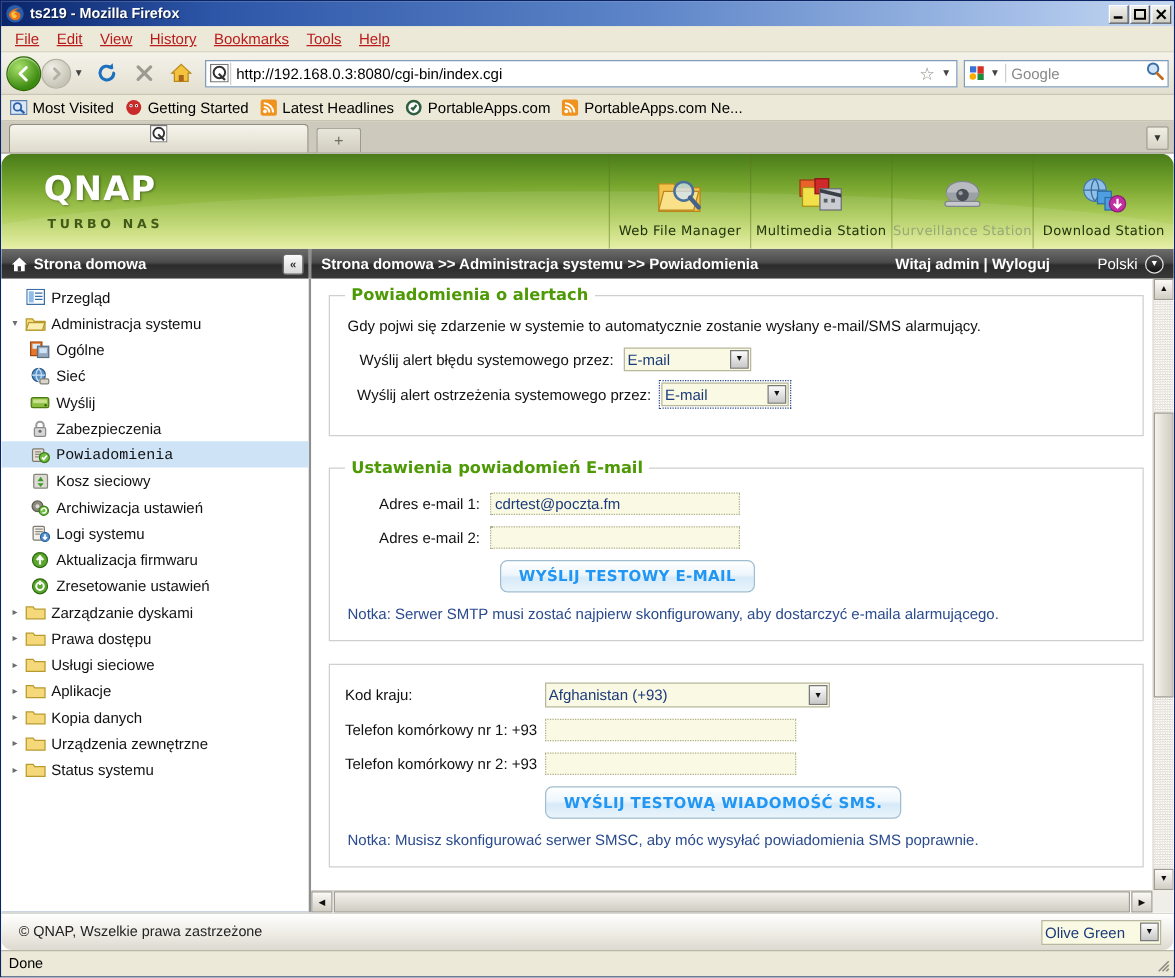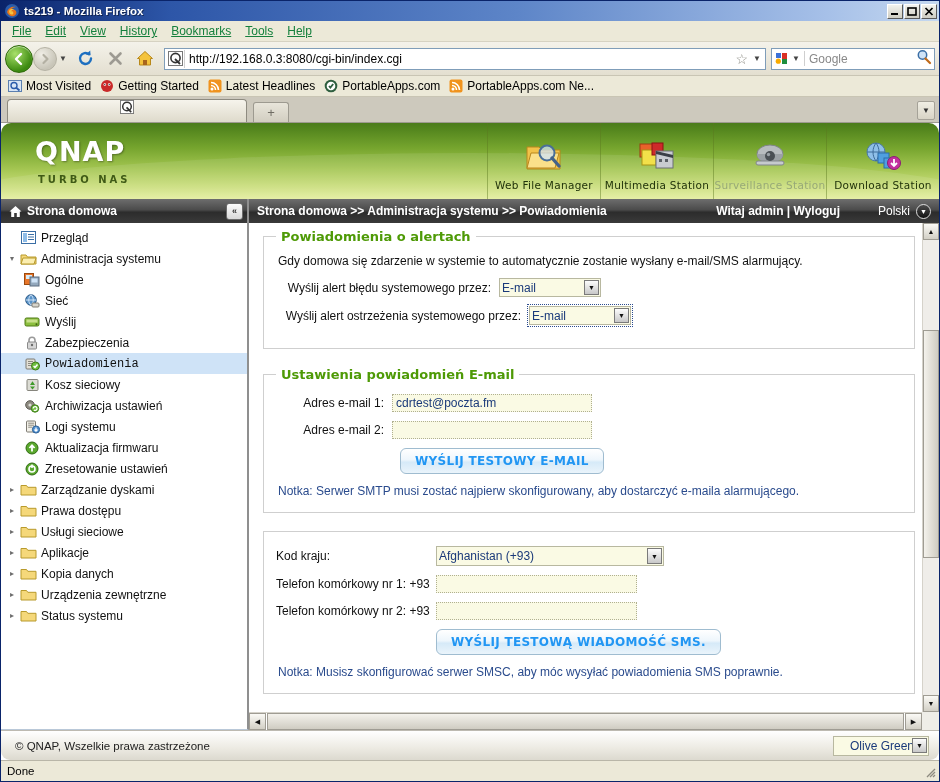--- a/index.html
+++ b/index.html
@@ -50,21 +50,21 @@
   }
 
   
   .menubar {
     height: 21px; background: #ece9d8;
     display: flex; align-items: center; padding-left: 4px;
     border-bottom: 1px solid #d6d2c2;
     flex: 0 0 auto;
   }
   .menubar .mi {
-    padding: 2px 7px; font-size: 12px; color: #15803d;
+    padding: 2px 7px; font-size: 12px; color: #b91c1c;
   }
   .menubar .mi u { text-decoration: underline; }
 
   
   .navbar {
     height: 34px;
     background: linear-gradient(to bottom,#f4f2ea,#e3dfd0);
     display: flex; align-items: center; gap: 2px;
     padding: 0 4px;
     border-bottom: 1px solid #c9c5b4;
@@ -377,21 +377,21 @@
     background: linear-gradient(to bottom,#ffffff,#eceae2 60%,#dcd9cf);
     border-top: 1px solid #bdbab1;
     border-bottom-left-radius: 9px; border-bottom-right-radius: 9px;
     display: flex; align-items: center; padding: 0 10px 0 14px;
   }
   .qfooter .copy { font-size: 11.5px; color: #222; }
   .qfooter .themewrap { margin-left: auto; }
   select.theme {
     font-family: "Liberation Sans", sans-serif;
     font-size: 12px; color: #1a3a7a; background: #fafae4;
-    border: 1px solid #b8b8a0; height: 20px; width: 96px; padding: 0 16px;
+    border: 1px solid #b8b8a0; height: 20px; width: 96px; padding: 0 2px;
     appearance: none; -webkit-appearance: none;
   }
 
   
   .statusbar {
     height: 21px; flex: 0 0 auto;
     background: #ece9d8; border-top: 1px solid #b9b6a8;
     display: flex; align-items: center; padding-left: 6px;
     font-size: 11.5px; color: #000;
     position: relative;
@@ -868,21 +868,21 @@
           <span class="tlabel">Status systemu</span>
         </div>
 
       </div>
 
       <div class="content">
         <div class="content-scroll">
 
           <fieldset class="grp">
             <legend>Powiadomienia o alertach</legend>
-            <div class="desc">Gdy domowa się zdarzenie w systemie to automatycznie zostanie wysłany e-mail/SMS alarmujący.</div>
+            <div class="desc">Gdy pojwi się zdarzenie w systemie to automatycznie zostanie wysłany e-mail/SMS alarmujący.</div>
             <div class="frow">
               <span class="lbl" style="width:215px">Wyślij alert błędu systemowego przez:</span>
               <span class="selwrap" style="margin-left:8px">
                 <select class="qsel" style="width:102px">
                   <option>E-mail</option>
                 </select>
                 <span class="arrowbox">▼</span>
               </span>
             </div>
             <div class="frow">

